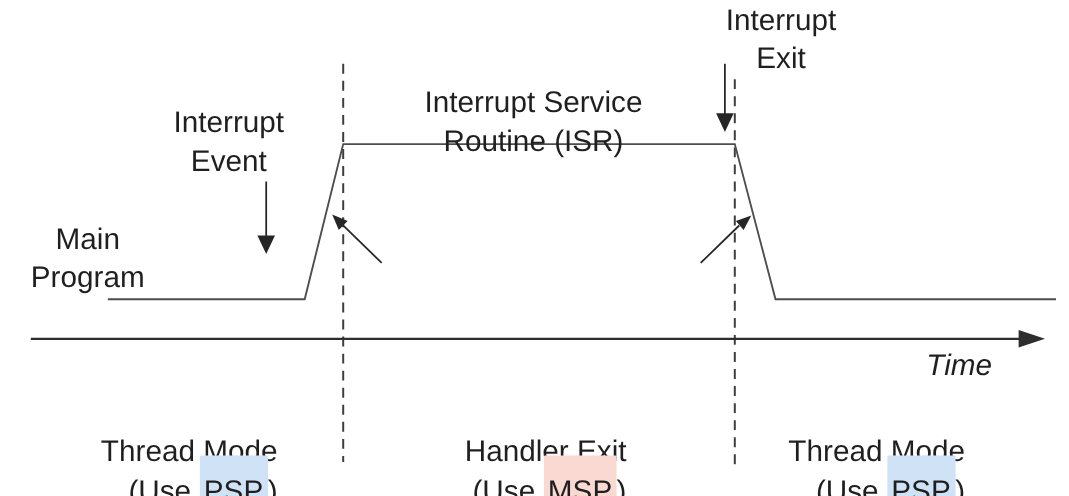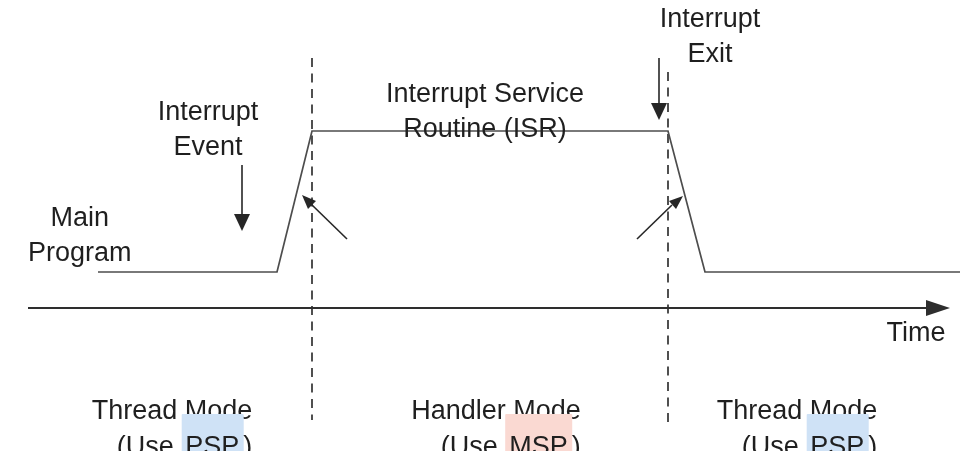--- a/index.html
+++ b/index.html
@@ -95,29 +95,29 @@
 Routine (ISR)</div>
 
   <div class="lbl center" style="left:710px;top:1px;">Interrupt
 Exit</div>
 
   <div class="lbl" style="left:28px;top:200px;">Main
 Program</div>
 
 
 
-  <div class="lbl center" style="left:916px;top:315px;">Time</div>
+  <div class="lbl center" style="left:872px;top:315px;font-style:italic;">Time</div>
 
   <div class="mode" style="left:172px;top:352px;">
     <div>Thread Mode</div>
     <div><span>(Use </span><span class="hl hl-psp">PSP</span><span>)</span></div>
   </div>
 
   <div class="mode" style="left:496px;top:352px;">
-    <div>Handler Mode</div>
+    <div>Handler Exit</div>
     <div><span>(Use </span><span class="hl hl-msp">MSP</span><span>)</span></div>
   </div>
 
   <div class="mode" style="left:797px;top:352px;">
     <div>Thread Mode</div>
     <div><span>(Use </span><span class="hl hl-psp">PSP</span><span>)</span></div>
   </div>
 
 </div>
 

